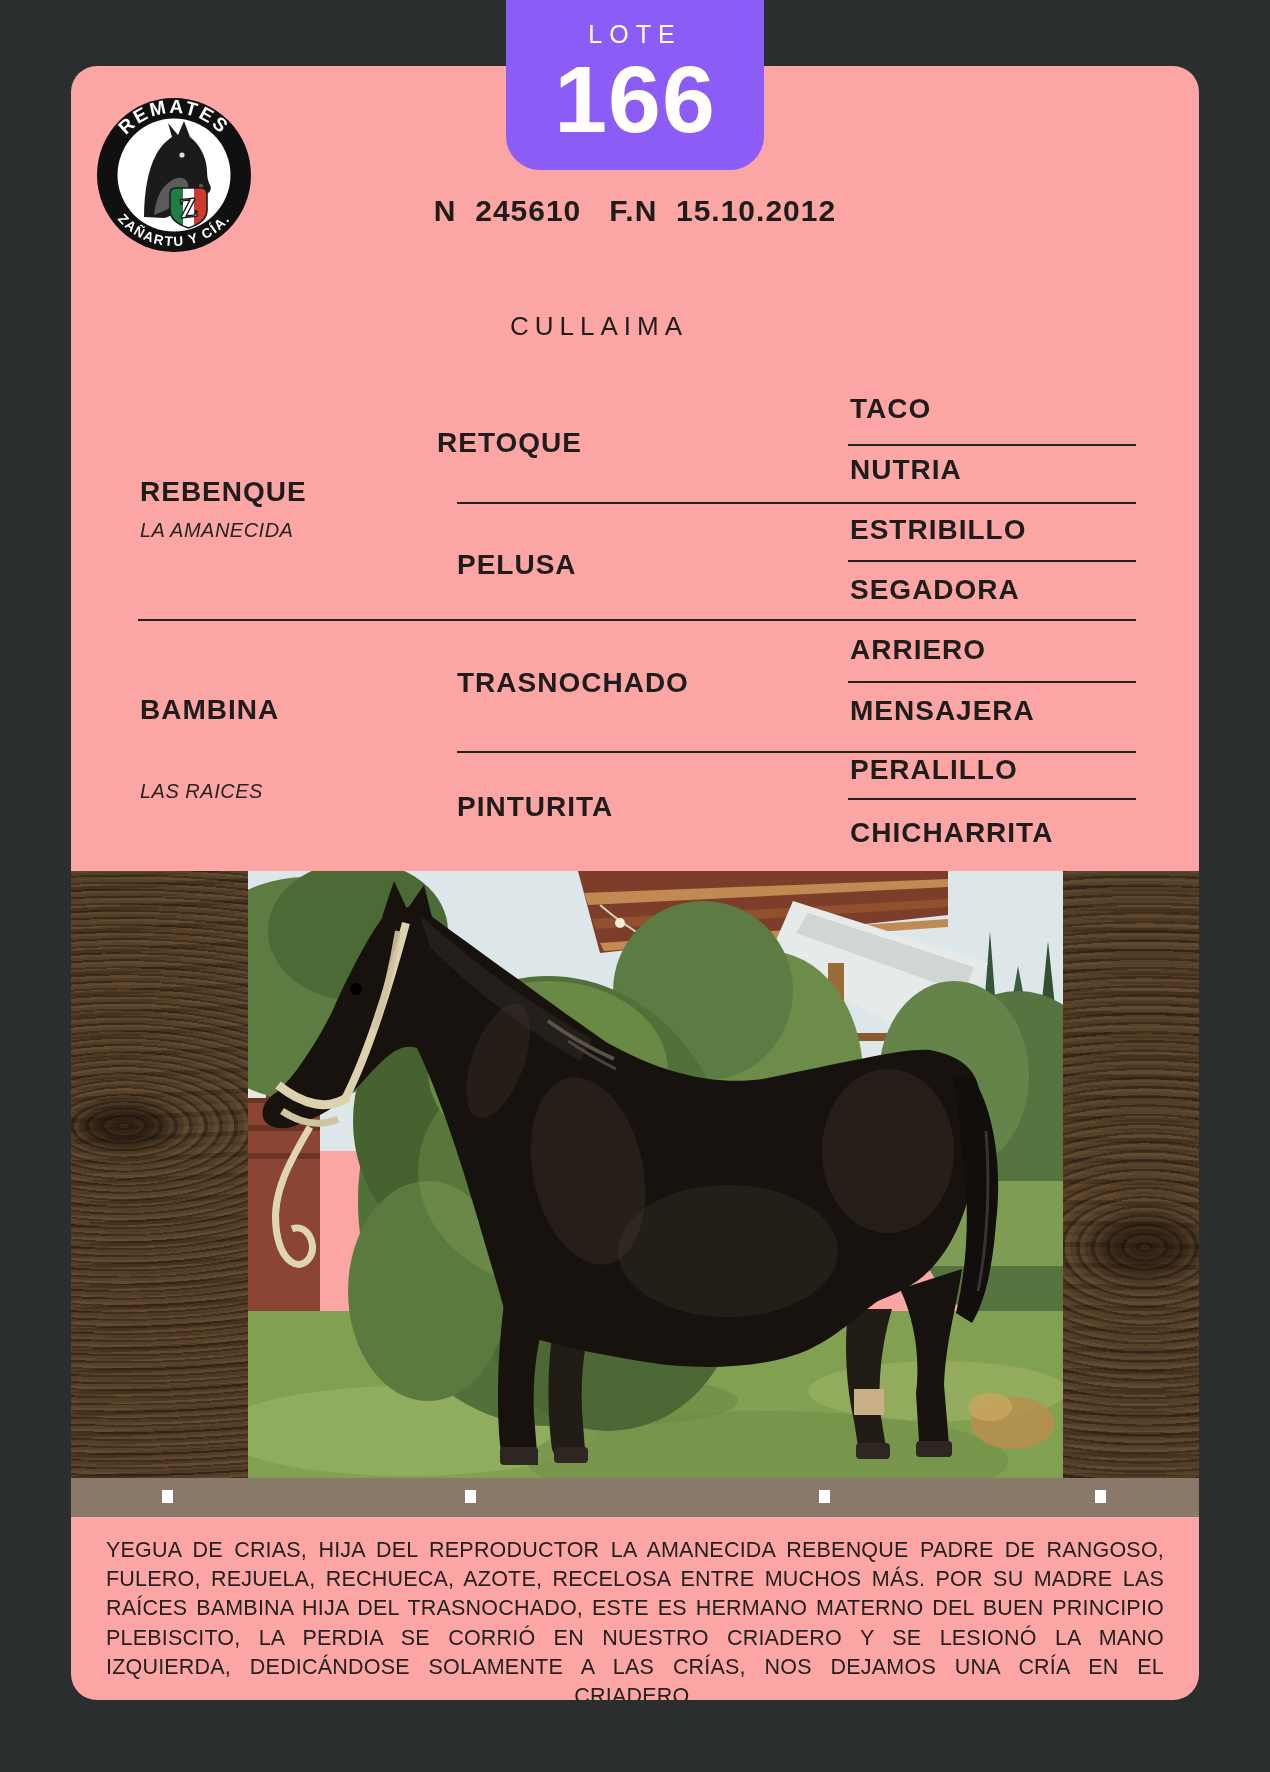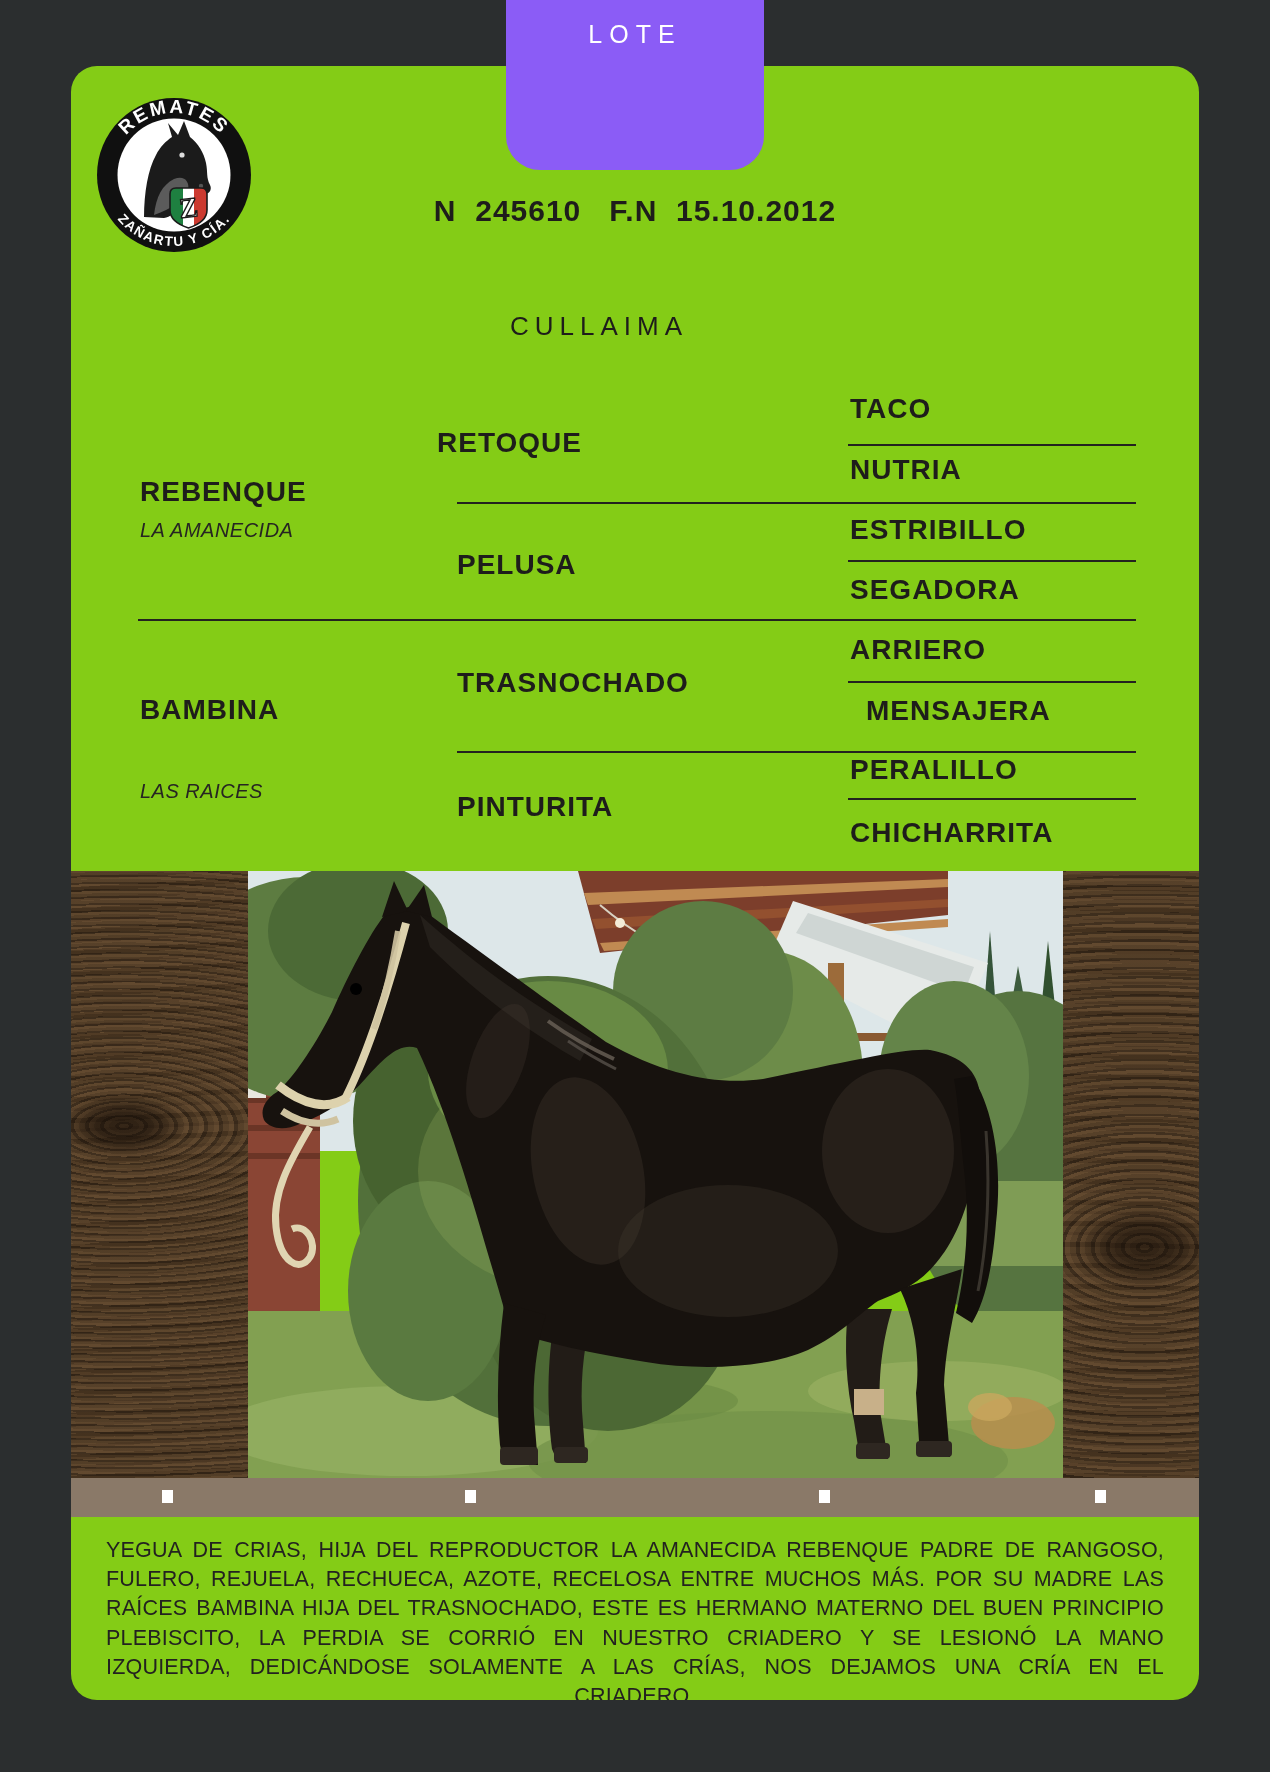--- a/index.html
+++ b/index.html
@@ -4,21 +4,21 @@
 <style>
   html,body{margin:0;padding:0;}
   body{
     width:1270px;height:1772px;position:relative;overflow:hidden;
     background:#2b2e2f;
     font-family:"Liberation Sans","DejaVu Sans",sans-serif;
     color:#1e1d1b;
   }
   .card{
     position:absolute;left:71px;top:66px;width:1128px;height:1634px;
-    background:#84cc16;border-radius:26px;overflow:hidden;
+    background:#fca5a5;border-radius:26px;overflow:hidden;
   }
   .badge{
     position:absolute;left:506px;top:0;width:258px;height:170px;
     background:#8b5cf6;border-radius:0 0 34px 34px;z-index:5;
     display:flex;flex-direction:column;align-items:center;
   }
   .badge .lote{color:#fff;font-size:25px;letter-spacing:7px;margin-top:20px;font-weight:400;}
   .badge .num{color:#fff;font-size:95px;font-weight:700;line-height:1;margin-top:3px;letter-spacing:1px;}
   .logo{position:absolute;left:96px;top:97px;width:156px;height:156px;}
   .regline{
@@ -81,21 +81,21 @@
   <div class="pg n" style="left:366px;top:363px;">RETOQUE</div>
   <div class="pg n" style="left:386px;top:485px;">PELUSA</div>
   <div class="pg n" style="left:386px;top:603px;">TRASNOCHADO</div>
   <div class="pg n" style="left:386px;top:727px;">PINTURITA</div>
 
   <div class="pg n" style="left:779px;top:329px;">TACO</div>
   <div class="pg n" style="left:779px;top:390px;">NUTRIA</div>
   <div class="pg n" style="left:779px;top:450px;">ESTRIBILLO</div>
   <div class="pg n" style="left:779px;top:510px;">SEGADORA</div>
   <div class="pg n" style="left:779px;top:570px;">ARRIERO</div>
-  <div class="pg n" style="left:779px;top:631px;margin-left:16px;">MENSAJERA</div>
+  <div class="pg n" style="left:779px;top:631px;">MENSAJERA</div>
   <div class="pg n" style="left:779px;top:690px;">PERALILLO</div>
   <div class="pg n" style="left:779px;top:753px;">CHICHARRITA</div>
 
   <div class="ln" style="left:777px;top:378px;width:288px;"></div>
   <div class="ln" style="left:386px;top:436px;width:679px;"></div>
   <div class="ln" style="left:777px;top:494px;width:288px;"></div>
   <div class="ln" style="left:67px;top:553px;width:998px;"></div>
   <div class="ln" style="left:777px;top:615px;width:288px;"></div>
   <div class="ln" style="left:386px;top:685px;width:679px;"></div>
   <div class="ln" style="left:777px;top:732px;width:288px;"></div>
@@ -230,20 +230,21 @@
       <div class="tick" style="left:748px;"></div>
       <div class="tick" style="left:1024px;"></div>
     </div>
   </div>
 
   <div class="desc">YEGUA DE CRIAS, HIJA DEL REPRODUCTOR LA AMANECIDA REBENQUE PADRE DE RANGOSO, FULERO, REJUELA, RECHUECA, AZOTE, RECELOSA ENTRE MUCHOS MÁS. POR SU MADRE LAS RAÍCES BAMBINA HIJA DEL TRASNOCHADO, ESTE ES HERMANO MATERNO DEL BUEN PRINCIPIO PLEBISCITO, LA  PERDIA SE CORRIÓ EN NUESTRO CRIADERO Y SE LESIONÓ LA MANO IZQUIERDA, DEDICÁNDOSE SOLAMENTE A LAS CRÍAS, NOS DEJAMOS UNA CRÍA EN EL CRIADERO.</div>
 </div>
 
 <div class="badge">
   <div class="lote">LOTE</div>
+  <div class="num">166</div>
 </div>
 
 <svg class="logo" viewBox="0 0 156 156">
   <circle cx="78" cy="78" r="77" fill="#101010"></circle>
   <circle cx="78" cy="78" r="56.5" fill="#ffffff"></circle>
   <defs>
     <path id="arcTop" d="M 16,78 A 62,62 0 0 1 140,78"></path>
     <path id="arcBottom" d="M 6,88 A 73,73 0 0 0 150,88"></path>
   </defs>
   <text font-size="19" font-weight="700" fill="#ffffff" letter-spacing="2.5" font-family="Liberation Sans, sans-serif">

